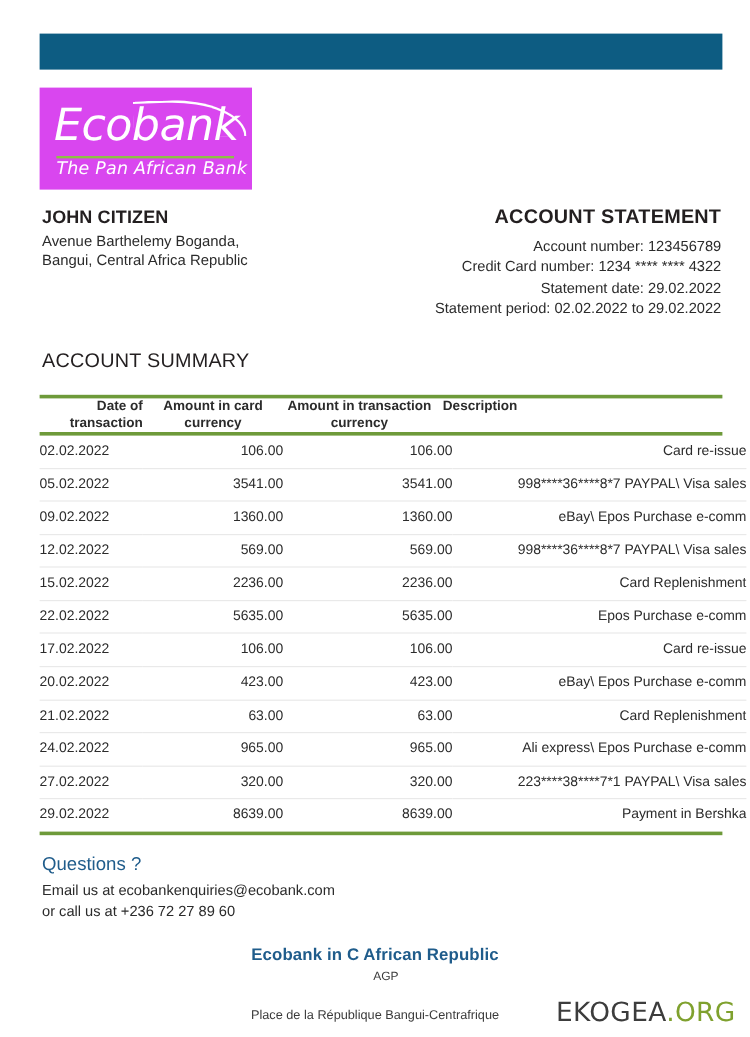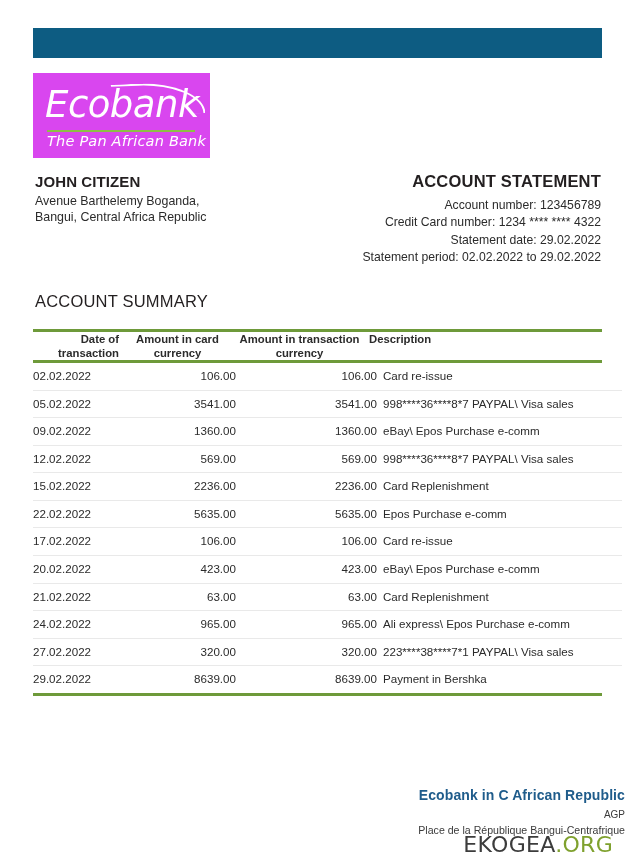--- a/index.html
+++ b/index.html
@@ -179,21 +179,21 @@
     line-height: 26.6px;
     border-bottom: 1px solid #e9e9e9;
     white-space: nowrap;
     overflow: hidden;
     margin-top: 32px;
   }
   tbody tr:last-child td { border-bottom: none; }
   tbody td.c-date  { text-align: left; }
   tbody td.c-card  { text-align: right; padding-right: 14px; }
   tbody td.c-trans { text-align: right; }
-  tbody td.c-desc  { text-align: left; padding-left: 6px; }
+  tbody td.c-desc  { text-align: right; padding-left: 6px; }
 
   
   .questions {
     position: absolute;
     left: 35px;
     top: 712px;
     width: 360px;
   }
   .questions-title {
     font-size: 15.5px;
@@ -205,33 +205,33 @@
     line-height: 1.4;
     color: #2b2b2b;
   }
 
   
   .footer {
     position: absolute;
     left: 0;
     top: 787px;
     width: 625px;
-    text-align: right;
+    text-align: center;
   }
   .footer-bank {
     font-size: 14px;
     font-weight: bold;
     color: #1f5c8b;
     letter-spacing: 0.1px;
     margin-bottom: 6px;
   }
   .footer-code {
     font-size: 10px;
     color: #3a3a3a;
-    margin-bottom: 4px;
+    margin-bottom: 20px;
     padding-left: 18px;
   }
   .footer-addr {
     font-size: 10.6px;
     color: #3a3a3a;
   }
 
   
   .watermark {
     position: absolute;
@@ -371,20 +371,25 @@
             <td class="c-date">29.02.2022</td>
             <td class="c-card">8639.00</td>
             <td class="c-trans">8639.00</td>
             <td class="c-desc">Payment in Bershka</td>
           </tr>
         </tbody>
     </table>
     <div class="rule-green"></div>
   </div>
 
+  <div class="questions">
+    <div class="questions-title">Questions ?</div>
+    <div class="questions-line">Email us at ecobankenquiries@ecobank.com</div>
+    <div class="questions-line">or call us at +236 72 27 89 60</div>
+  </div>
 
   <div class="footer">
     <div class="footer-bank">Ecobank in C African Republic</div>
     <div class="footer-code">AGP</div>
     <div class="footer-addr">Place de la République Bangui-Centrafrique</div>
   </div>
 
   <div class="watermark">
     <span class="wm-a">EKOGEA</span><span class="wm-b">.ORG</span>
   </div>

